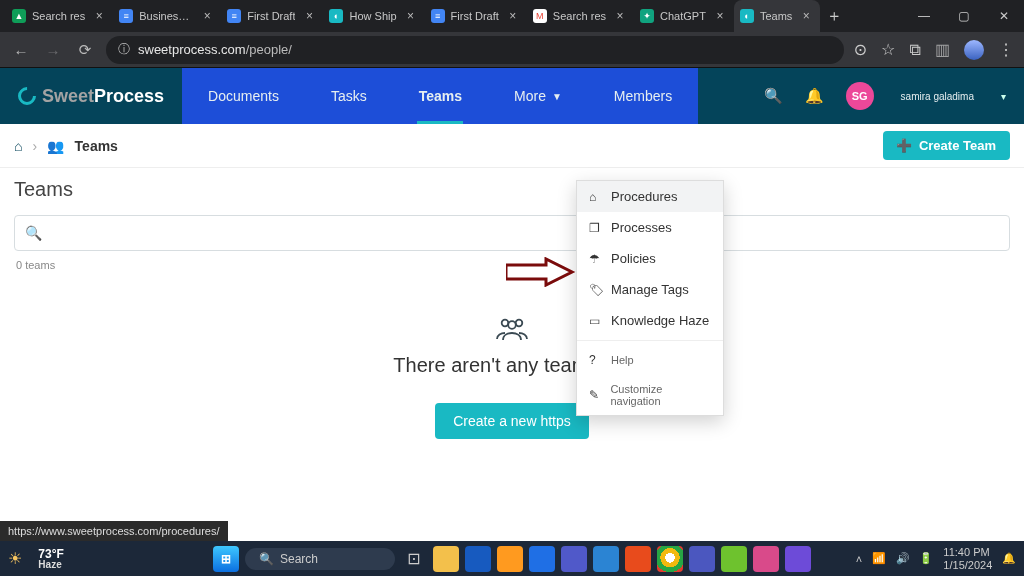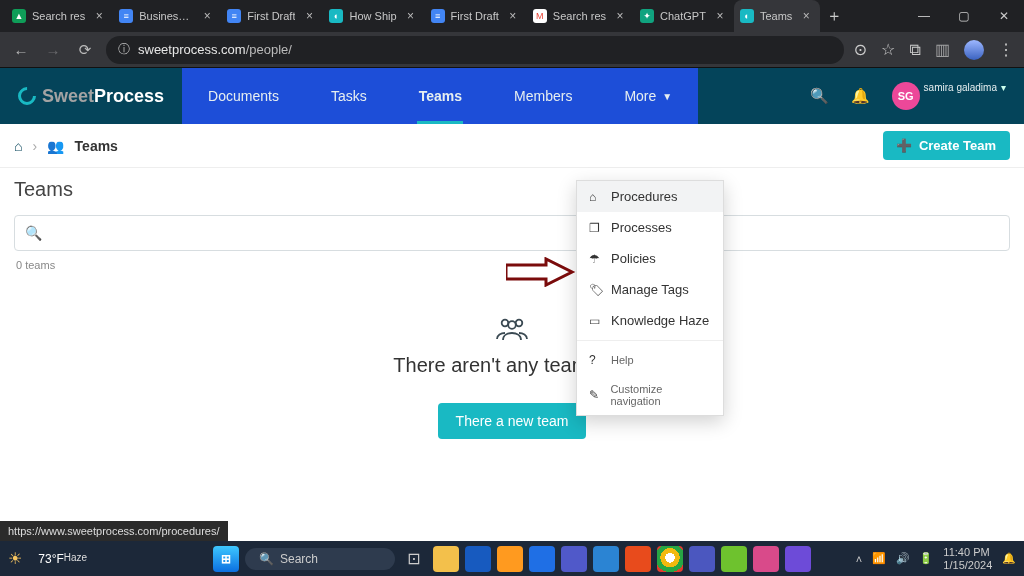--- a/index.html
+++ b/index.html
@@ -30,21 +30,21 @@
   .logo .drop { width:18px; height:18px; border-radius:50%; border:3px solid #19b9c3; border-top-color:transparent; transform:rotate(45deg);}
   .logo .sweet { color:#a3a3a3; font-weight:600;margin-top:36px; }
   .logo .process { color:#fff; font-weight:600; }
   .nav { display:flex; align-items:stretch; }
   .nav-item { display:flex; align-items:center; padding:0 26px; font-size:14px; color:#e6eef0; position:relative; background:#1d4ed8; }
   .nav-item.active::after { content:""; position:absolute; bottom:0; left:50%; transform:translateX(-50%); width:46px; height:3px; background:#19b9c3; }
   .nav-item.active { font-weight:600; }
   .nav-item.more .chev { font-size:10px; margin-left:6px; }
   .header-right { margin-left:auto; display:flex; align-items:center; padding:0 18px; gap:22px; }
   .header-icon { color:#fff; font-size:15px; }
-  .user-chip { display:flex; align-items:flex-start; gap:4px; }
+  .user-chip { display:flex; align-items:center; gap:27px; }
   .user-badge { width:28px; height:28px; border-radius:50%; background:#ec4899; color:#fff; font-size:11px; font-weight:600; display:flex; align-items:center; justify-content:center; }
   .user-name { font-size:10px; color:#e6eef0; }
 
   
   .page { flex:1; background:#fff; position:relative; }
   .crumbs { height:44px; border-bottom:1px solid #eee; display:flex; align-items:center; padding:0 14px; gap:10px; font-size:14px; color:#444; }
   .crumb-icon { color:#06445a; font-size:14px; }
   .crumb-sep { color:#aaa; }
   .crumb-current { color:#333; font-weight:600; }
   .create-btn { position:absolute; right:14px; top:7px; background:#19b9c3; color:#fff; border:none; border-radius:4px; padding:7px 14px; font-size:13px; font-weight:600; display:flex; align-items:center; gap:6px; }
@@ -69,21 +69,21 @@
   .dropdown .small { font-size:11px; color:#666; }
 
   
   .arrow-ann { position:absolute; left:506px; top:133px; pointer-events:none; z-index:11; }
 
   
   .statusbar { position:absolute; left:0; bottom:35px; background:#2b2b2b; color:#ddd; font-size:11px; padding:4px 8px; z-index:20; }
 
   
   .taskbar { height:35px; background:#1c2839; display:flex; align-items:center; padding:0 8px; gap:8px; position:relative; z-index:20;}
-  .weather { display:flex; flex-direction:row; line-height:1; color:#ddd; font-size:10px; margin-left:4px; }
+  .weather { display:flex; flex-direction:column; line-height:1; color:#ddd; font-size:10px; margin-left:4px;font-weight:bold; }
   .weather .temp { font-size:12px; color:#fff; }
   .task-center { position:absolute; left:50%; transform:translateX(-50%); display:flex; align-items:center; gap:6px; }
   .tb-ic { width:26px; height:26px; border-radius:4px; display:flex; align-items:center; justify-content:center; }
   .tb-ic.start { background:linear-gradient(#3ec7ff,#0b6fe0); color:#fff; font-weight:700; font-size:12px;}
   .tb-search { display:flex; align-items:center; gap:6px; background:#2e3b4e; border-radius:16px; padding:4px 14px; color:#ccc; font-size:12px; width:150px;}
   .tb-right { position:absolute; right:8px; display:flex; align-items:center; gap:10px; color:#ccc; font-size:11px; }
   .clock { text-align:left; line-height:1.1; }
 </style>
 </head>
 <body>
@@ -159,25 +159,25 @@
 
 <div class="app-header">
   <div class="logo">
     <span class="drop"></span>
     <span><span class="sweet">Sweet</span><span class="process">Process</span></span>
   </div>
   <div class="nav">
     <div class="nav-item">Documents</div>
     <div class="nav-item">Tasks</div>
     <div class="nav-item active">Teams</div>
-    <div class="nav-item">Members</div>
     <div class="nav-item more">
         <span>More</span>
         <span class="chev">▼</span>
       </div>
+    <div class="nav-item">Members</div>
   </div>
   <div class="header-right">
     <span class="header-icon">🔍</span>
     <span class="header-icon">🔔</span>
     <div class="user-chip">
       <span class="user-badge">SG</span>
       <span class="user-name">samira galadima</span>
       <span style="font-size:10px;color:#cfe">▾</span>
     </div>
   </div>
@@ -245,21 +245,21 @@
       <svg width="34" height="24" viewBox="0 0 34 24" fill="none" stroke="#3b4a53" stroke-width="1.8">
         <circle cx="10" cy="6" r="3.3"></circle>
           <circle cx="24" cy="6" r="3.3"></circle>
           <circle cx="17" cy="8" r="3.8"></circle>
         <path d="M2 22c0-4 4-6 8-6"></path>
           <path d="M32 22c0-4-4-6-8-6"></path>
           <path d="M8 23c0-5 4.5-7 9-7s9 2 9 7"></path>
       </svg>
     </div>
     <div class="empty-text">There aren't any teams yet</div>
-    <button class="create-new-btn">There a new team</button>
+    <button class="create-new-btn">Create a new https</button>
   </div>
 </div>
 
 <div class="statusbar">https://www.sweetprocess.com/procedures/</div>
 
 <div class="taskbar">
   <span style="color:#f6c560;font-size:16px;margin-right:4px;">☀</span>
   <div class="weather">
     <span class="temp">73°F</span>
     <span>Haze</span>

